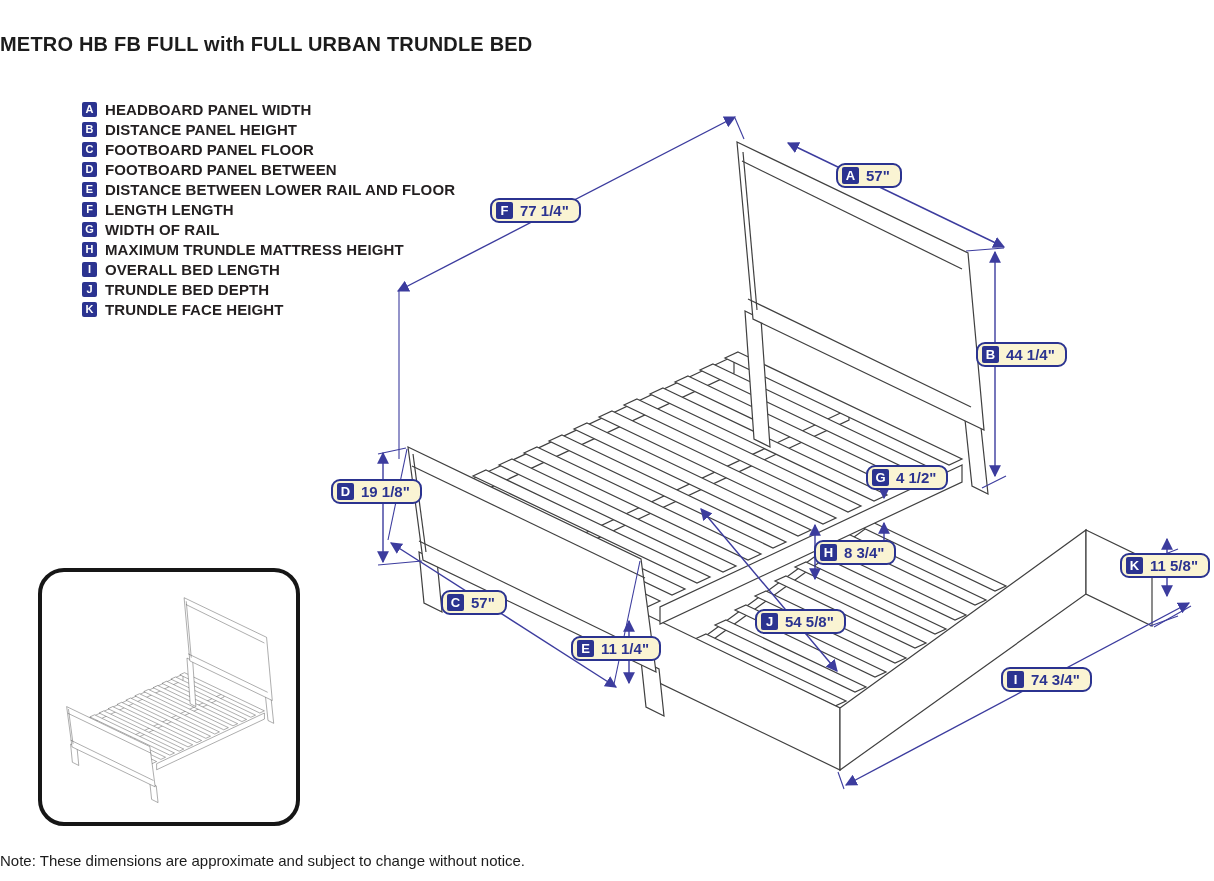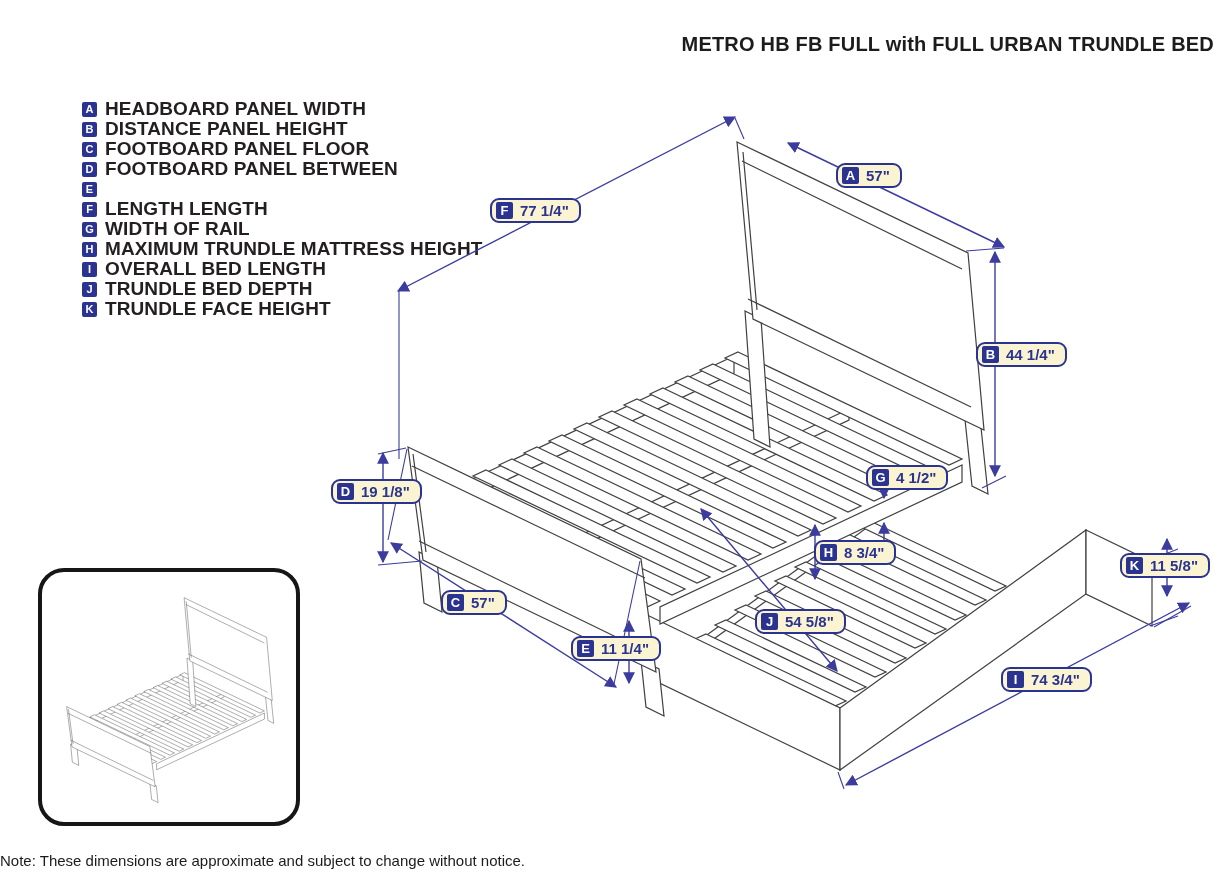--- a/index.html
+++ b/index.html
@@ -1,31 +1,31 @@
 <!DOCTYPE html>
 <html><head>
 <meta charset="utf-8">
 <style>
   html,body{margin:0;padding:0;}
   body{
     width:1214px;height:881px;position:relative;background:#ffffff;
     font-family:"Liberation Sans",sans-serif;overflow:hidden;
   }
   .page-title{
-    position:absolute;left:0;right:0;top:33px;text-align:right;
+    position:absolute;left:0;right:0;top:33px;text-align:left;
     font-size:20px;font-weight:bold;color:#1c1c1c;letter-spacing:.2px;
   }
   .legend{position:absolute;left:82px;top:99px;}
   .lrow{display:flex;align-items:center;height:20px;}
   .lbadge{
     width:15px;height:15px;border-radius:2px;background:#2b3390;color:#fff;
     font-size:11px;font-weight:bold;display:flex;align-items:center;justify-content:center;
     margin-right:8px;flex:0 0 auto;
   }
-  .llabel{font-size:19px;font-weight:bold;color:#231f20;white-space:nowrap;letter-spacing:.1px;}
+  .llabel{font-size:15px;font-weight:bold;color:#231f20;white-space:nowrap;letter-spacing:.1px;}
   svg.draw{position:absolute;left:0;top:0;z-index:1;}
   .pill{
     position:absolute;z-index:3;display:inline-flex;align-items:center;gap:7px;
     background:#faf4d3;border:2px solid #2b3390;border-radius:9px;
     padding:2px 10px 2px 4px;color:#2b3390;font-weight:bold;font-size:15px;line-height:1;
     white-space:nowrap;
   }
   .pbadge{
     width:17px;height:17px;border-radius:2px;background:#2b3390;color:#fff;
     display:flex;align-items:center;justify-content:center;font-size:13px;flex:0 0 auto;
@@ -56,20 +56,21 @@
   <div class="lrow">
       <span class="lbadge">C</span>
       <span class="llabel">FOOTBOARD PANEL FLOOR</span>
     </div>
   <div class="lrow">
       <span class="lbadge">D</span>
       <span class="llabel">FOOTBOARD PANEL BETWEEN</span>
     </div>
   <div class="lrow">
       <span class="lbadge">E</span>
+      <span class="llabel">DISTANCE BETWEEN LOWER RAIL AND FLOOR</span>
     </div>
   <div class="lrow">
       <span class="lbadge">F</span>
       <span class="llabel">LENGTH LENGTH</span>
     </div>
   <div class="lrow">
       <span class="lbadge">G</span>
       <span class="llabel">WIDTH OF RAIL</span>
     </div>
   <div class="lrow">

